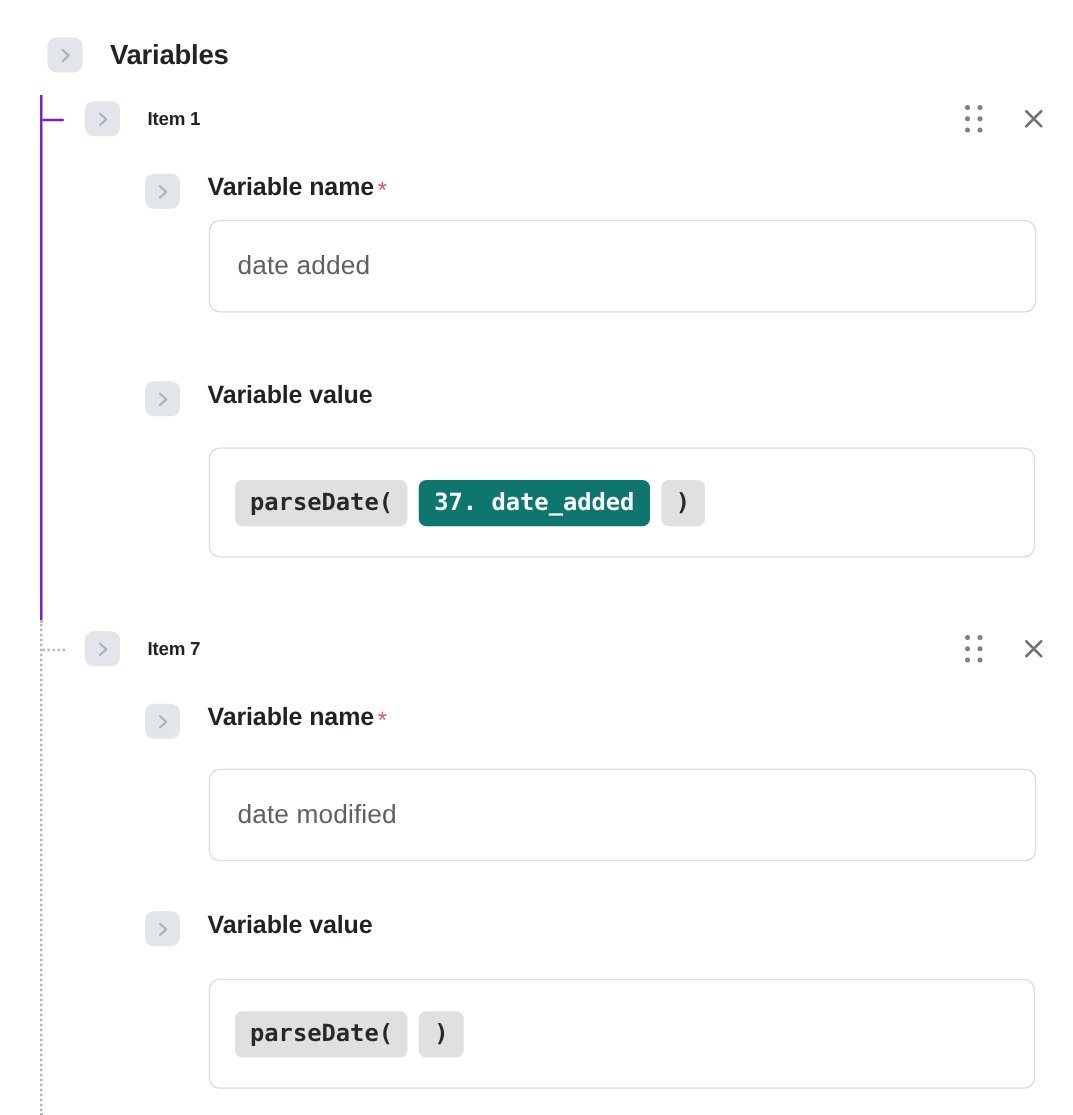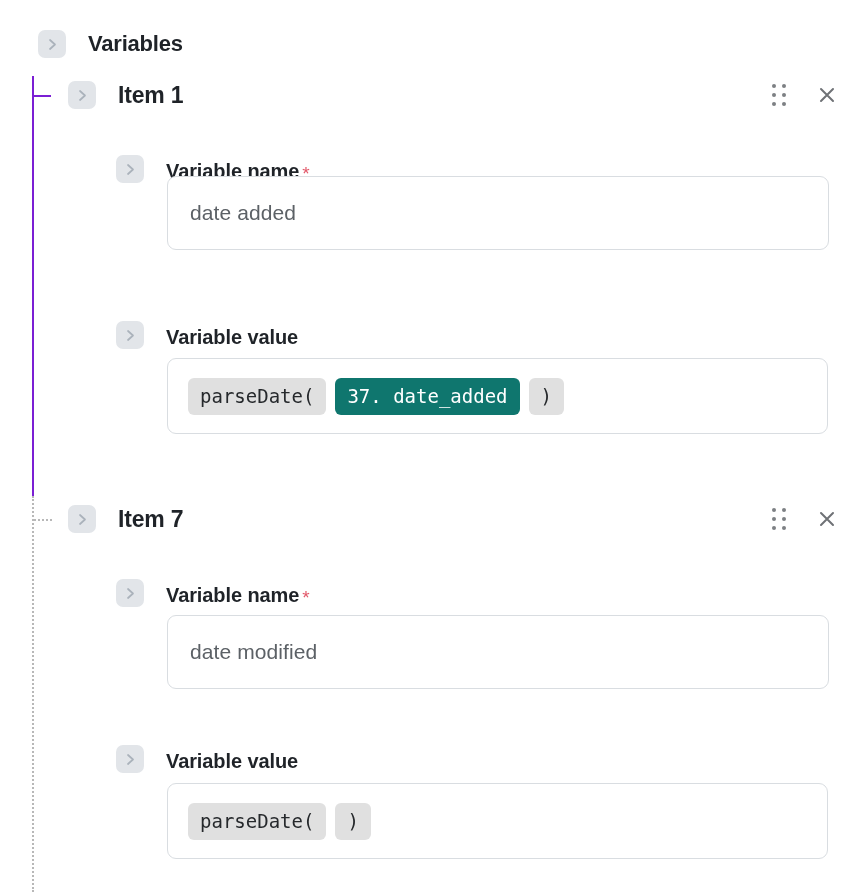--- a/index.html
+++ b/index.html
@@ -85,21 +85,21 @@
   
   .item-row {
     position: absolute;
     left: 68px;
     right: 18px;
     display: flex;
     align-items: center;
     gap: 22px;
   }
   .item-title {
-    font-size: 23px;
+    font-size: 15px;
     font-weight: bold;
     letter-spacing: -0.2px;
     color: #1f2328;
     white-space: nowrap;
   }
   .item-actions {
     margin-left: auto;
     display: flex;
     align-items: center;
     gap: 26px;
@@ -126,23 +126,22 @@
     align-items: center;
     justify-content: center;
     cursor: pointer;
   }
 
   
   .field-label-row {
     position: absolute;
     left: 116px;
     display: flex;
-    align-items: flex-end;
+    align-items: flex-start;
     gap: 22px;
-    margin-top: 16px;
   }
   .field-label {
     font-size: 20px;
     font-weight: bold;
     letter-spacing: -0.1px;
     color: #1f2328;
     white-space: nowrap;
   }
   .req-star {
     color: #e2596a;
@@ -172,30 +171,31 @@
   .text-input .val {
     font-size: 21px;
     color: #5c6166;
     letter-spacing: 0.1px;
   }
 
   .expr-input {
     position: absolute;
     left: 167px;
     width: 661px;
-    height: 76px;
+    height: 88px;
     box-sizing: border-box;
     border: 1px solid #d9dde1;
     border-radius: 9px;
     background: #ffffff;
     display: flex;
     align-items: center;
     padding: 0 20px;
     gap: 9px;
     cursor: text;
+    font-weight: bold;
   }
   .token {
     font-family: "DejaVu Sans Mono", monospace;
     font-size: 19px;
     line-height: 1;
     border-radius: 6px;
     padding: 9px 12px;
     white-space: pre;
   }
   .token.plain {

